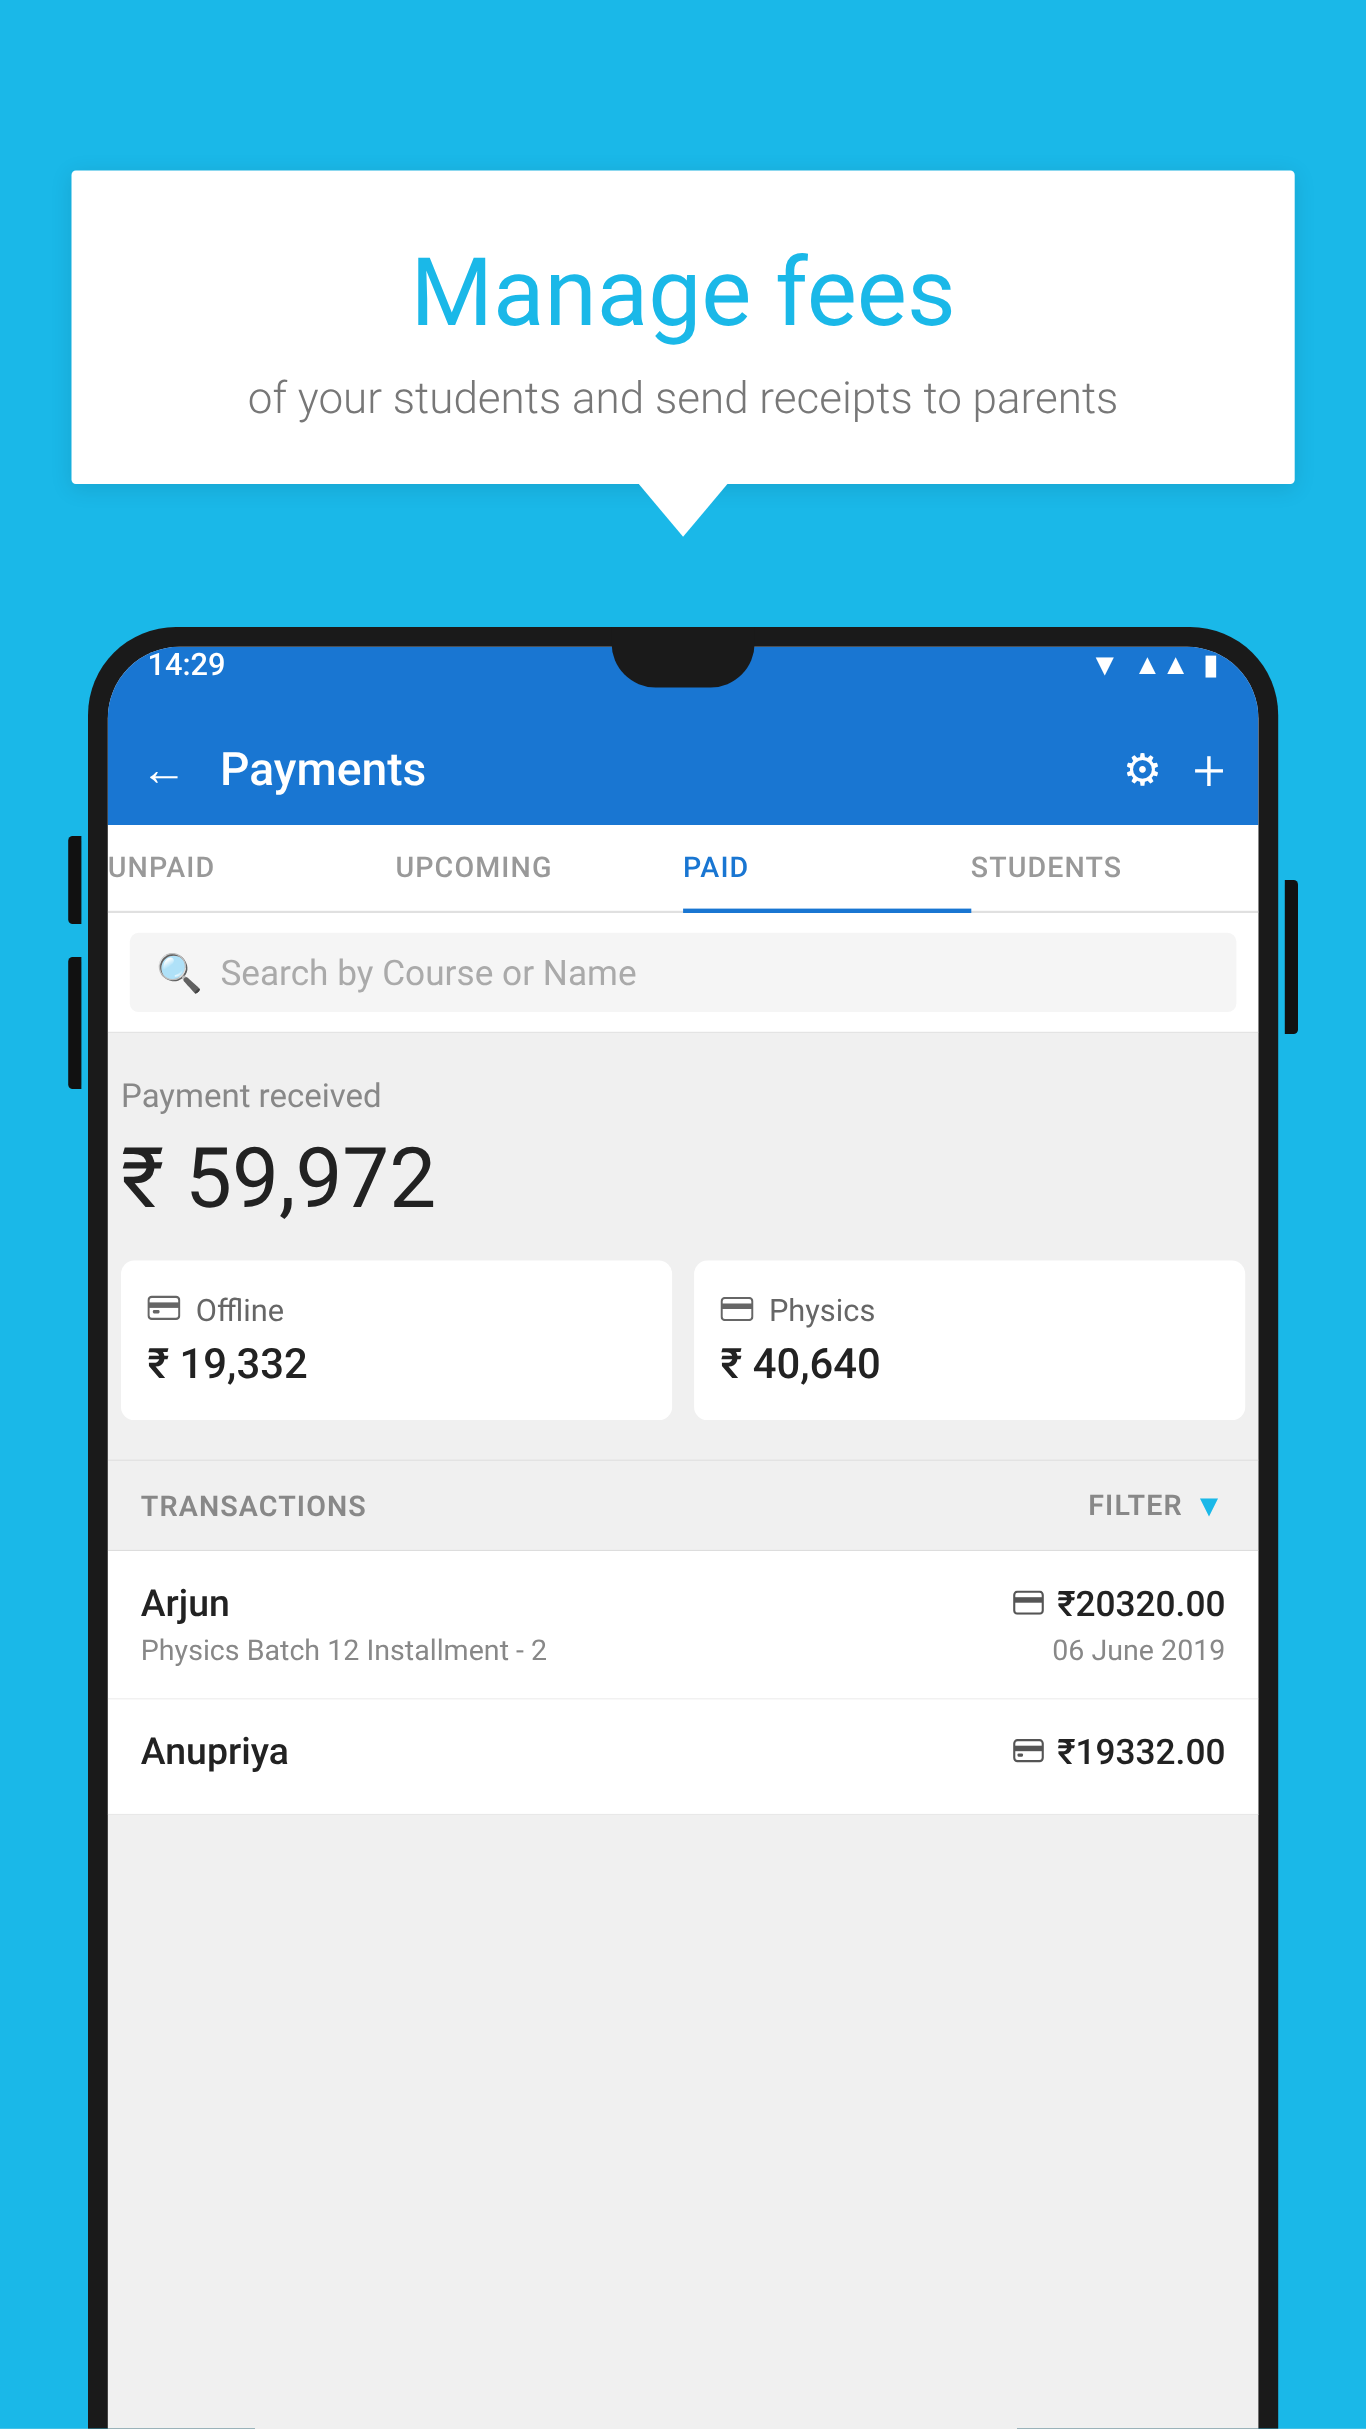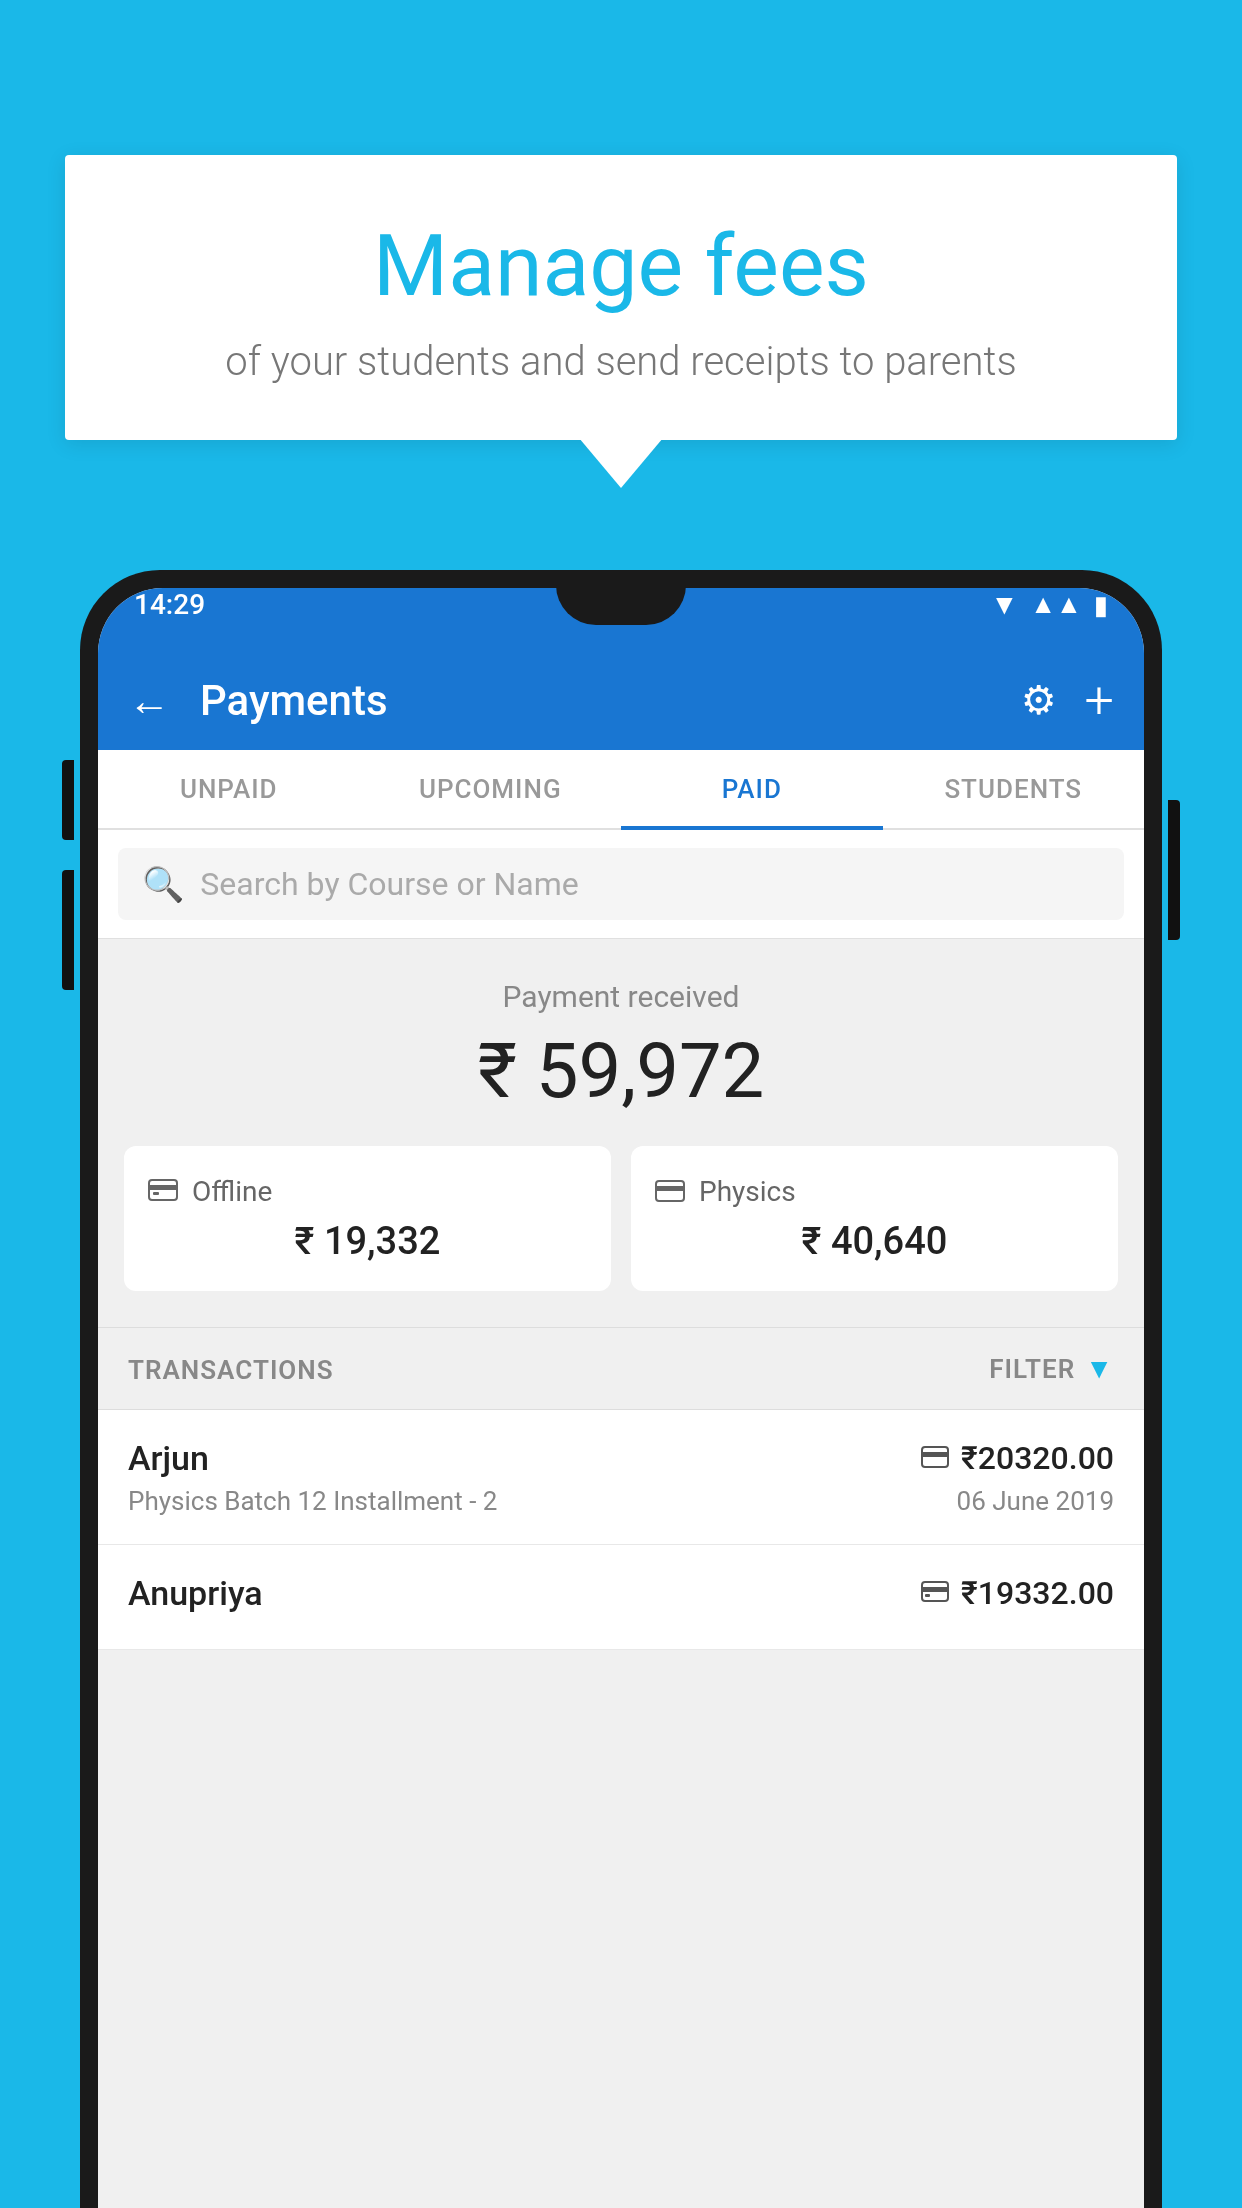--- a/index.html
+++ b/index.html
@@ -150,21 +150,20 @@
       background: white;
       display: flex;
       border-bottom: 2px solid #e0e0e0;
       height: 80px;
     }
 
     .tab {
       flex: 1;
       display: flex;
       align-items: center;
-      justify-content: center;
       font-size: 26px;
       font-weight: 500;
       color: #999;
       letter-spacing: 1px;
       cursor: pointer;
       position: relative;
     }
 
     .tab.active {
       color: #1976d2;
@@ -203,22 +202,22 @@
     }
 
     .search-placeholder {
       color: #aaa;
       font-size: 32px;
     }
 
     
     .payment-summary {
       background: #f0f0f0;
-      padding: 40px 26px 36px;
-      text-align: center;
+      padding: 40px 12px 36px;
+      text-align: left;
       border-bottom: 1px solid #ddd;
     }
 
     .payment-label {
       color: #888;
       font-size: 30px;
       margin-bottom: 12px;
     }
 
     .payment-amount {

